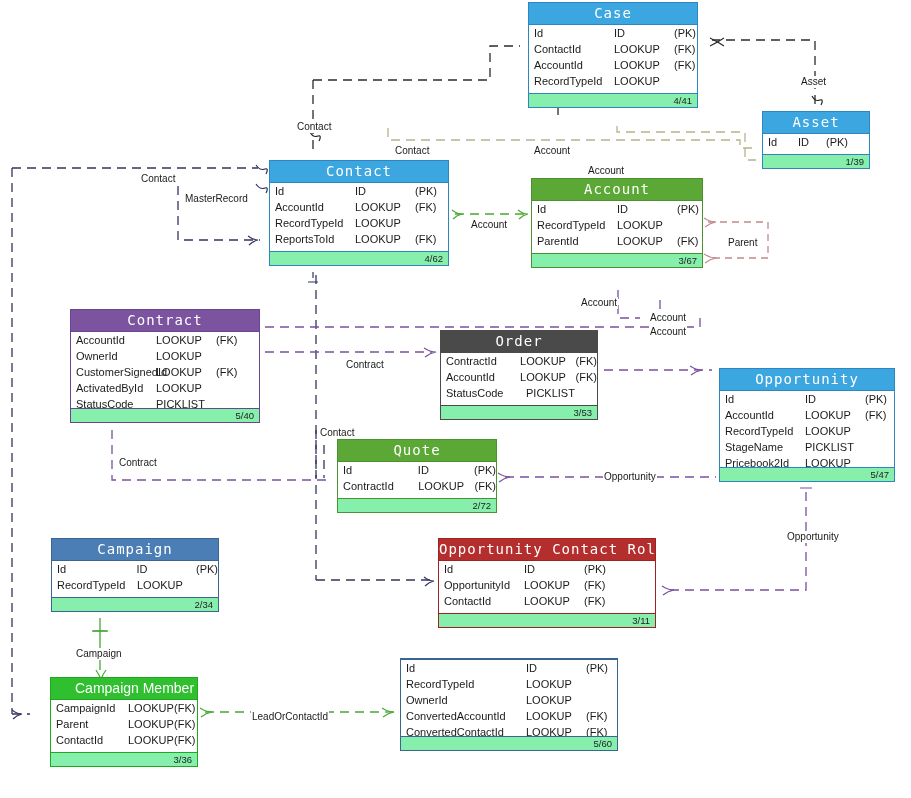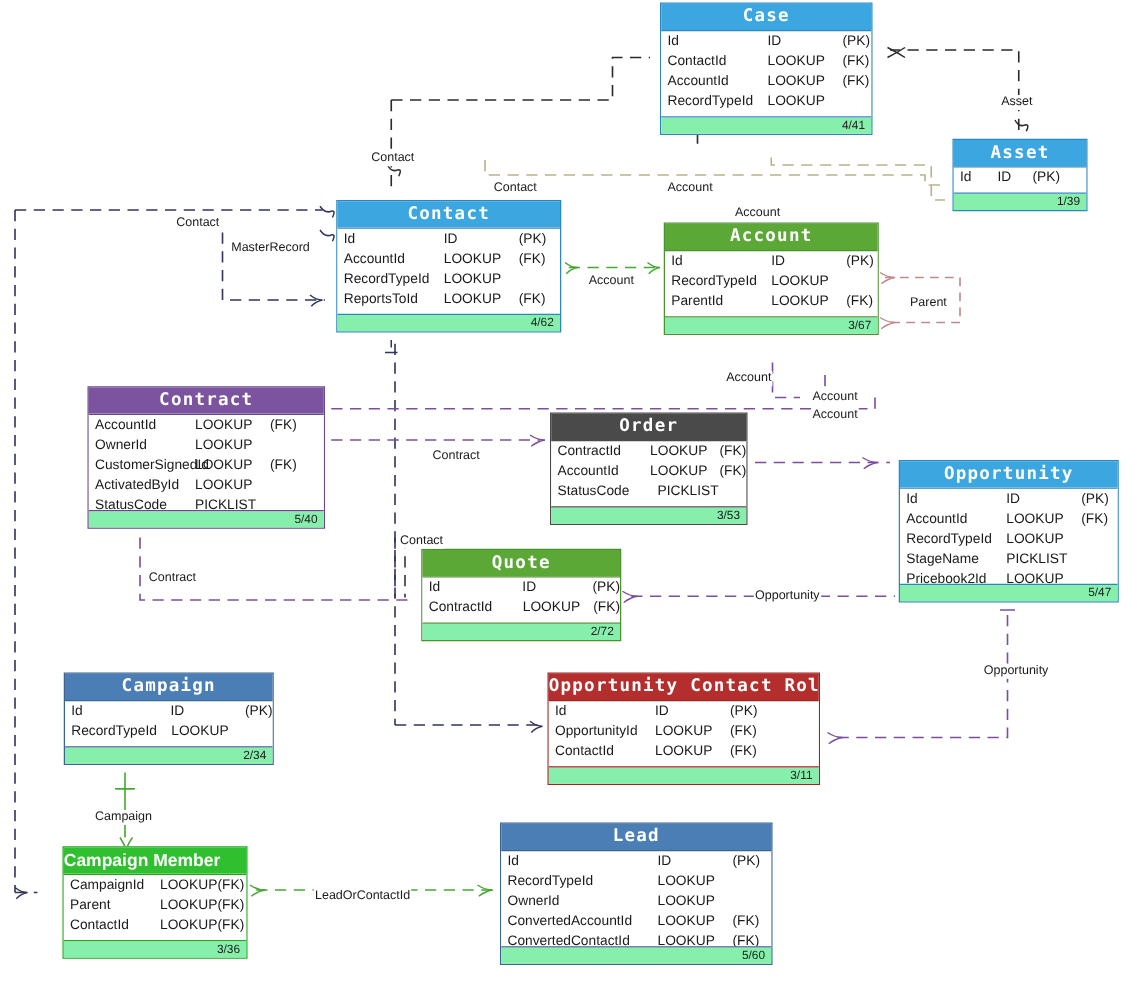--- a/index.html
+++ b/index.html
@@ -4,24 +4,24 @@
 <style>
   html,body{margin:0;padding:0;background:#ffffff;}
   body{width:911px;height:798px;position:relative;overflow:hidden;
        font-family:"Liberation Sans", sans-serif;}
   #canvas{position:absolute;left:0;top:0;width:911px;height:798px;}
   svg.edges{position:absolute;left:0;top:0;width:911px;height:798px;pointer-events:none;}
 
   .entity{position:absolute;box-sizing:border-box;background:#ffffff;}
   .entity .hdr{
       font-family:"DejaVu Sans Mono", monospace;
-      font-weight:bold;color:#ffffff;text-align:center;
+      font-weight:normal;color:#ffffff;text-align:center;
       letter-spacing:1px;white-space:nowrap;overflow:hidden;
   }
-  .entity .hdr.left{text-align:left;padding-left:0;letter-spacing:0px;font-family:"Liberation Sans",sans-serif;}
+  .entity .hdr.left{text-align:left;padding-left:24px;letter-spacing:0px;font-family:"Liberation Sans",sans-serif;}
   .entity .body{background:#ffffff;overflow:hidden;position:relative;}
   .row{display:flex;font-size:11px;color:#1a1a1a;line-height:16px;height:16px;white-space:nowrap;}
   .row .c1{padding-left:5px;}
   .row .c2{}
   .row .c3{}
   .entity .foot{background:#86efac;font-size:9.5px;color:#222;
       text-align:right;padding-right:5px;line-height:13px;height:13px;}
 
   .elabel{position:absolute;font-size:10px;color:#1a1a1a;background:#ffffff;
       white-space:nowrap;line-height:12px;padding:0 1px;}
@@ -336,21 +336,20 @@
           </div>
           <div class="row">
             <span class="c1" style="width: 80px;">ContactId</span>
             <span class="c2" style="width: 60px;">LOOKUP</span>
             <span class="c3">(FK)</span>
           </div>
         </div>
         <div class="foot">3/11</div>
       </div>
       <div class="entity" style="left: 400px; top: 658px; width: 218px; border: 1.5px solid rgb(58, 101, 144);">
-        <div class="hdr" style="background: rgb(74, 126, 181); height: 21px; line-height: 21px; font-size: 14px;">Lead</div>
         <div class="body" style="border-top: 1.5px solid rgb(58, 101, 144); border-bottom: 1.5px solid rgb(58, 101, 144); height: 76px;">
           <div class="row">
             <span class="c1" style="width: 120px;">Id</span>
             <span class="c2" style="width: 60px;">ID</span>
             <span class="c3">(PK)</span>
           </div>
           <div class="row">
             <span class="c1" style="width: 120px;">RecordTypeId</span>
             <span class="c2" style="width: 60px;">LOOKUP</span>
             <span class="c3"></span>

